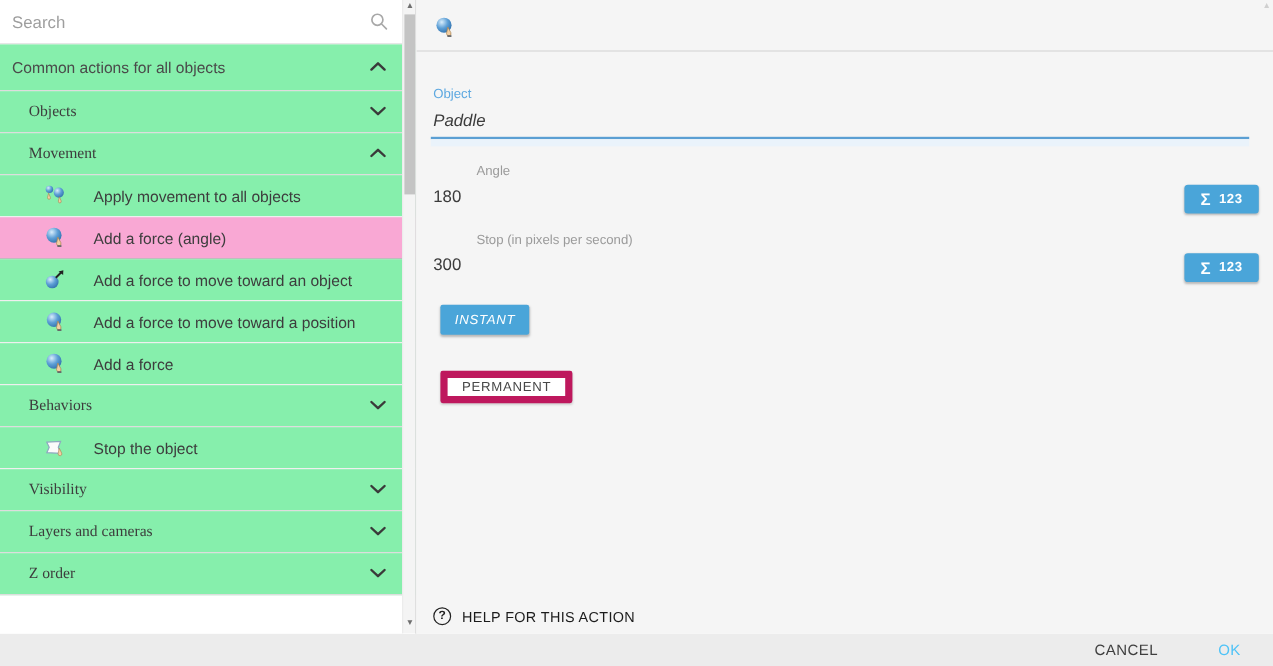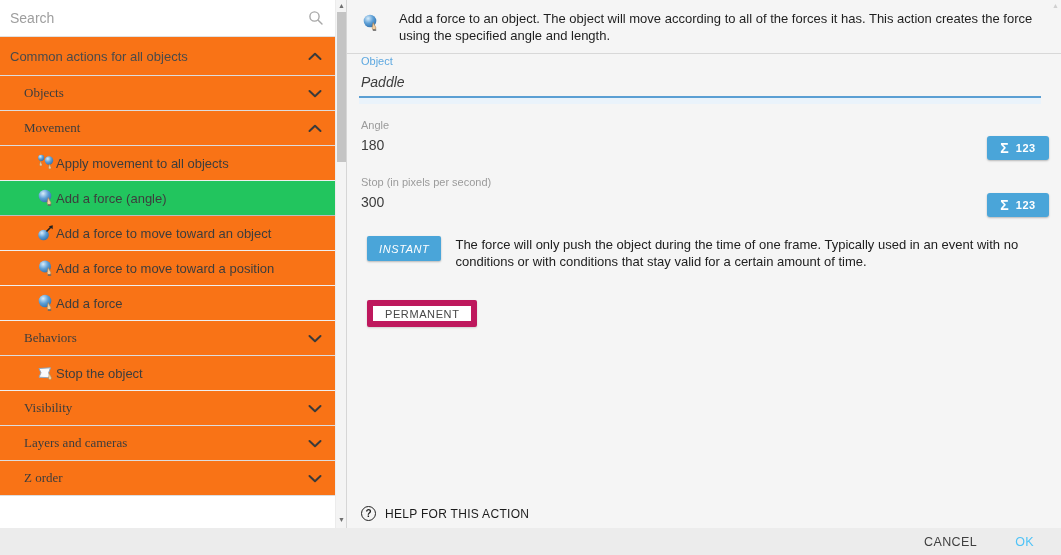--- a/index.html
+++ b/index.html
@@ -13,53 +13,53 @@
              position:relative; overflow:hidden; }
   .search-row { height:37px; border-bottom:1px solid #e0e0e0; display:flex;
                 align-items:center; position:relative; }
   .search-row input { border:none; outline:none; background:transparent;
                       font-family:"Liberation Sans",sans-serif; font-size:14px;
                       color:#444; padding-left:10px; width:280px; }
   .search-row input::placeholder { color:#9e9e9e; }
   .search-icon { position:absolute; right:22px; top:10px; }
 
   .row { display:flex; align-items:center; position:relative;
-         border-bottom:1px solid #e8e8e8; cursor:pointer; background:#f97316; }
+         border-bottom:1px solid #e8e8e8; cursor:pointer; background:#86efac; }
   .row.section  { height:39px; border-bottom:1px solid #ddd; }
   .row.subsection { height:35px; border-bottom:1px solid #ddd;font-family:Liberation Serif, serif; }
   .row.item { height:35px; border-bottom:1px solid #efefef; }
   .row .lbl { font-size:13px; color:#3d3d3d; }
   .row.section .lbl { padding-left:10px; color:#4a4a4a; }
   .row.subsection .lbl { padding-left:24px; }
   .row.item .icn { width:20px; height:20px; margin-left:36px; flex:0 0 20px; }
-  .row.item .lbl { }
+  .row.item .lbl { margin-left:22px; }
   .row .chev { position:absolute; right:24px; top:50%; transform:translateY(-50%); }
-  .row.selected { background:#22c55e; border-bottom-color:#bdbdbd; }
+  .row.selected { background:#f9a8d4; border-bottom-color:#bdbdbd; }
 
   .sb-scroll { position:absolute; top:0; right:0; width:11px; height:100%;
                background:#f4f4f4; border-left:1px solid #ececec; }
   .sb-arrow { position:absolute; left:0; width:11px; text-align:center;
               font-size:7px; color:#6f6f6f; line-height:10px; cursor:default; }
   .sb-arrow.up { top:1px; }
   .sb-arrow.down { bottom:3px; }
   .sb-thumb { position:absolute; left:1px; top:12px; width:9px; height:150px;
               background:#c4c4c4; }
 
   
   .panel { flex:1; background:#f5f5f5; position:relative; overflow:hidden; }
   .desc-row { padding:10px 22px 9px 14px; display:flex; border-bottom:1px solid #d8d8d8; }
   .desc-row .icn { width:20px; height:20px; flex:0 0 20px; margin-top:3px; }
   .desc-row p { margin-left:18px; font-size:13px; line-height:17px; color:#1f1f1f; }
   .panel-scroll-arrow { position:absolute; top:2px; right:2px; font-size:7px;
                         color:#d0d0d0; }
 
   .form { padding:0 20px 0 12px; }
   .field-label { font-size:11px; color:#5da8e0; padding-left:2px; }
-  .field-label.gray { color:#9b9b9b; }
-  .object-block { margin-top:1px; }
+  .field-label.gray { color:#9b9b9b;margin-left:36px; }
+  .object-block { margin-top:30px; }
   .object-value { font-size:14px; color:#3c3c3c; padding:7px 0 6px 2px;
                   border-bottom:2px solid #5b9fd3; background:transparent;font-style:italic; }
   .object-tint { height:6px; background:#eaf3fb; }
 
   .num-row { margin-top:15px; position:relative; }
   .num-value { font-size:14px; color:#3c3c3c; padding:6px 0 8px 2px; width:300px; }
   .expr-btn { position:absolute; right:-8px; bottom:1px; width:62px; height:24px;
               background:#4aa5d9; border-radius:3px; display:flex; align-items:center;
               justify-content:center; gap:7px; color:#fff; cursor:pointer;
               box-shadow:0 1px 2px rgba(0,0,0,.25); }
@@ -80,21 +80,21 @@
 
   .help-row { position:absolute; left:14px; bottom:7px; display:flex;
               align-items:center; cursor:pointer; }
   .qmark { width:15px; height:15px; border:1.5px solid #222; border-radius:50%;
            display:flex; align-items:center; justify-content:center;
            font-size:10px; font-weight:bold; color:#222; }
   .help-label { margin-left:9px; font-size:12px; color:#1c1c1c; letter-spacing:.3px; }
 
   
   .footer { height:27px; background:#ececec; display:flex; align-items:center;
-            justify-content:flex-end; gap:38px; padding-right:27px; }
+            justify-content:flex-end; gap:50px; padding-right:27px; }
   .footer .btn { font-size:12.5px; letter-spacing:.4px; cursor:pointer; }
   .footer .cancel { color:#3f3f3f; }
   .footer .ok { color:#4fc3f7; }
 </style>
 </head>
 <body>
 
 <div class="app">
   <div class="top">
 
@@ -258,21 +258,20 @@
                 <radialGradient id="sg" cx="0.35" cy="0.3" r="0.8">
                   <stop offset="0" stop-color="#d8edfb"></stop>
                   <stop offset="0.5" stop-color="#5d9fd6"></stop>
                   <stop offset="1" stop-color="#2c6ca8"></stop>
                 </radialGradient>
               </defs>
               <circle cx="9" cy="8" r="6.3" fill="url(#sg)"></circle>
               <path d="M12.2 9.6 L14.7 14.2 Q15.5 16.5 13.3 16.9 Q11.3 17.2 11.1 14.9 Z" fill="#f2cfa3" stroke="#a9824f" stroke-width="0.6"></path>
               <rect x="11.8" y="16.3" width="3.4" height="1.5" fill="#666"></rect>
             </svg></span>
-        <p>Add a force to an object. The object will move according to all of the forces it has. This action creates the force using the specified angle and length.</p>
       </div>
 
       <div class="form">
         <div class="object-block">
           <div class="field-label">Object</div>
           <div class="object-value">Paddle</div>
           <div class="object-tint"></div>
         </div>
 
         <div class="num-row">
@@ -288,21 +287,20 @@
           <div class="field-label gray">Stop (in pixels per second)</div>
           <div class="num-value">300</div>
           <div class="expr-btn">
             <span class="sigma">Σ</span>
             <span class="onetwothree">123</span>
           </div>
         </div>
 
         <div class="mode-row">
           <div class="mode-btn instant">INSTANT</div>
-          <p class="mode-desc">The force will only push the object during the time of one frame. Typically used in an event with no conditions or with conditions that stay valid for a certain amount of time.</p>
         </div>
 
         <div class="mode-row permanent">
           <div class="mode-btn permanent">PERMANENT</div>
         </div>
       </div>
 
       <div class="help-row">
         <span class="qmark">?</span>
         <span class="help-label">HELP FOR THIS ACTION</span>

